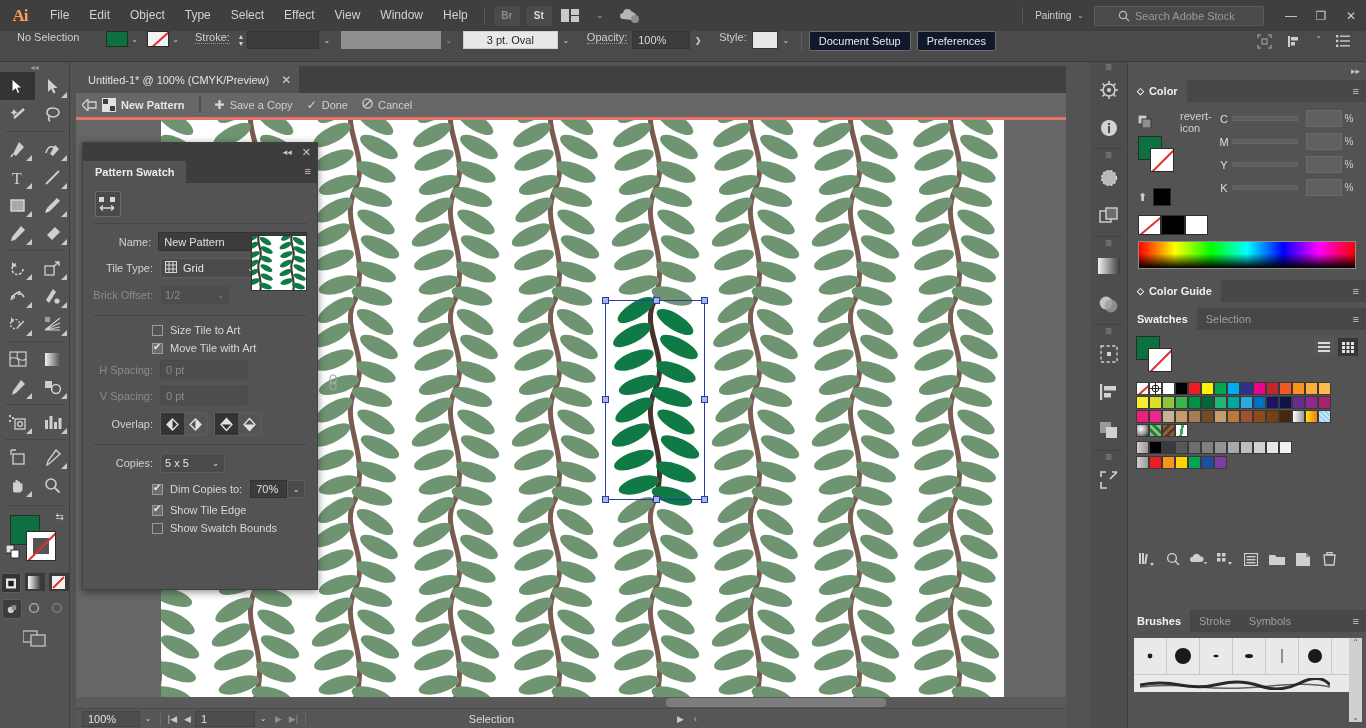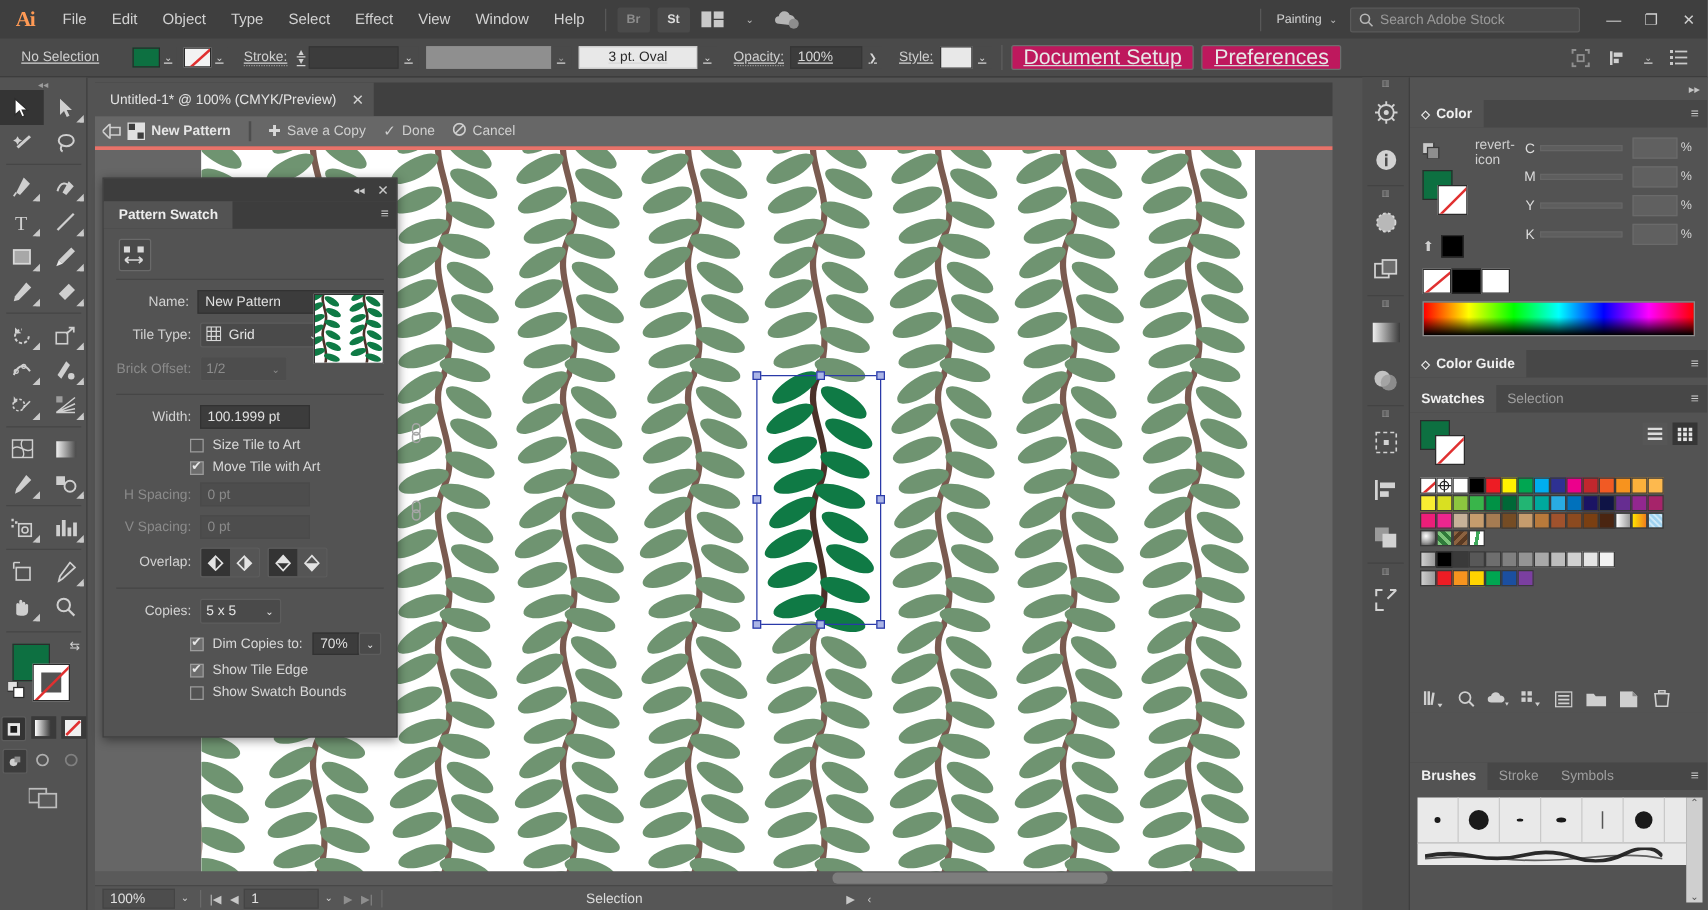--- a/index.html
+++ b/index.html
@@ -18,44 +18,44 @@
   .ai-logo { width:40px; height:31px; display:flex; align-items:center; justify-content:center;
              color:#ff9a55; font-size:17px; font-weight:bold; font-family:"Liberation Serif",serif; letter-spacing:-1px;}
   .menu-item { padding:0 10px; height:31px; line-height:31px; font-size:12px; color:#d2d2d2; cursor:default;}
   .mb-sep { width:1px; height:18px; background:#585858; margin:0 6px; }
   .mb-btn { width:26px; height:20px; border-radius:2px; background:#4a4a4a; color:#8c8c8c;
             font-size:10px; font-weight:bold; display:flex; align-items:center; justify-content:center;
             margin:0 3px; }
   .mb-icon { width:26px; height:20px; display:flex; align-items:center; justify-content:center; margin:0 2px;}
   .ws-name { font-size:10px; color:#d2d2d2; padding:0 6px; }
   .caret { font-size:8px; color:#bdbdbd; }
-  .stock-search { width:184px; height:20px; background:#4a4a4a; border:1px solid #5a5a5a; border-radius:2px;
-                  display:flex; align-items:center; padding:0 6px; color:#9a9a9a; font-size:11px; }
+  .stock-search { width:170px; height:20px; background:#4a4a4a; border:1px solid #5a5a5a; border-radius:2px;
+                  display:flex; align-items:center; padding:0 23px; color:#9a9a9a; font-size:11px; }
   .winbtn { width:30px; height:31px; display:flex; align-items:center; justify-content:center; color:#cfcfcf; font-size:12px;}
 
   
   .controlbar { position:absolute; left:0; top:31px; width:1366px; height:31px;
-                background:#4a4a4a; border-bottom:1px solid #3a3a3a; display:flex; align-items:center; padding-left:4px;text-decoration:underline;}
+                background:#4a4a4a; border-bottom:1px solid #3a3a3a; display:flex; align-items:flex-start; padding-left:4px;}
   .cb-label { color:#cfcfcf; font-size:11px; margin:0 5px; white-space:nowrap;}
   .cb-label.dotted { border-bottom:1px dotted #9a9a9a; }
   .swatch-box { width:22px; height:16px; border:1px solid #2a2a2a; }
   .mini-drop { width:13px; height:16px; background:#4a4a4a; display:flex; align-items:center; justify-content:center;
                color:#d0d0d0; font-size:8px; }
   .none-swatch { width:22px; height:16px; background:#f3f3f3; border:1px solid #2a2a2a; position:relative; overflow:hidden;}
   .none-swatch:after { content:''; position:absolute; left:-3px; top:7px; width:30px; height:2px; background:#e03030;
                        transform:rotate(-42deg); }
   .stepper { width:12px; height:18px; display:flex; flex-direction:column; justify-content:center; align-items:center;
              color:#cfcfcf; font-size:7px; line-height:7px; }
   .cb-field { height:18px; background:#3c3c3c; border:1px solid #353535; display:flex; align-items:center;
               padding:0 5px; color:#d8d8d8; font-size:11px; }
   .cb-field.light { background:#e8e8e8; color:#2a2a2a; border-color:#cfcfcf; }
   .cb-drop { width:16px; height:18px; background:#4a4a4a; display:flex; align-items:center; justify-content:center;
              color:#d6d6d6; font-size:8px; }
-  .cb-btn { height:20px; background:#be185d; border:1px solid #6d6d6d; border-radius:2px; color:#e8e8e8;
-            font-size:17px; padding:0 9px; display:flex; align-items:center; margin-right:6px;}
+  .cb-btn { height:20px; background:#0f172a; border:1px solid #6d6d6d; border-radius:2px; color:#e8e8e8;
+            font-size:11px; padding:0 9px; display:flex; align-items:center; margin-right:6px;}
   .cb-sep { width:1px; height:20px; background:#5e5e5e; margin:0 7px;}
 
   
   .toolbar { position:absolute; left:0; top:62px; width:70px; height:666px; background:#535353;
              border-right:1px solid #3f3f3f; }
   .tb-grip { height:10px; display:flex; align-items:center; justify-content:center; color:#9a9a9a; font-size:8px;}
   .tb-grid { display:flex; flex-wrap:wrap; width:70px; }
   .tb-cell { width:35px; height:28px; display:flex; align-items:center; justify-content:center; position:relative;}
   .tb-cell.active { background:#343434; }
   .tb-cell svg { display:block; }
@@ -2107,30 +2107,20 @@
                 <ellipse cx="74" cy="145" rx="22" ry="9" transform="rotate(24 74 145)"></ellipse>
                 <ellipse cx="70" cy="175" rx="22" ry="9" transform="rotate(18 70 175)"></ellipse>
               </g>
             </g>
           </g>
         </svg>
       </div>
 
       <div class="hr" style="margin-top:10px"></div>
 
-      <div class="row" style="position:relative">
-        <div class="lbl">Width:</div>
-        <div class="fld" style="width:88px">100.1999 pt</div>
-        <div class="link-ico" style="position:absolute;left:243px;top:12px">
-          <svg width="12" height="18" viewBox="0 0 12 18">
-              <path d="M6 2a3 3 0 0 1 3 3v3a3 3 0 0 1-6 0V5a3 3 0 0 1 3-3z" fill="none" stroke="#a6a6a6" stroke-width="1.2"></path>
-              <path d="M6 9a3 3 0 0 1 3 3v2a3 3 0 0 1-6 0v-2a3 3 0 0 1 3-3z" fill="none" stroke="#a6a6a6" stroke-width="1.2"></path>
-            </svg>
-        </div>
-      </div>
 
       <div class="crow">
         <span class="cbx"></span>
         <span>Size Tile to Art</span>
       </div>
       <div class="crow">
         <span class="cbx on"></span>
         <span>Move Tile with Art</span>
       </div>
 

